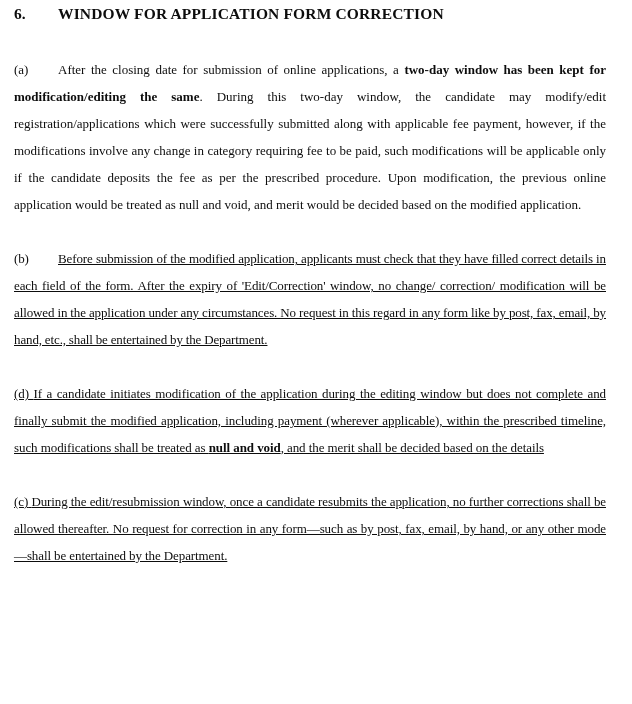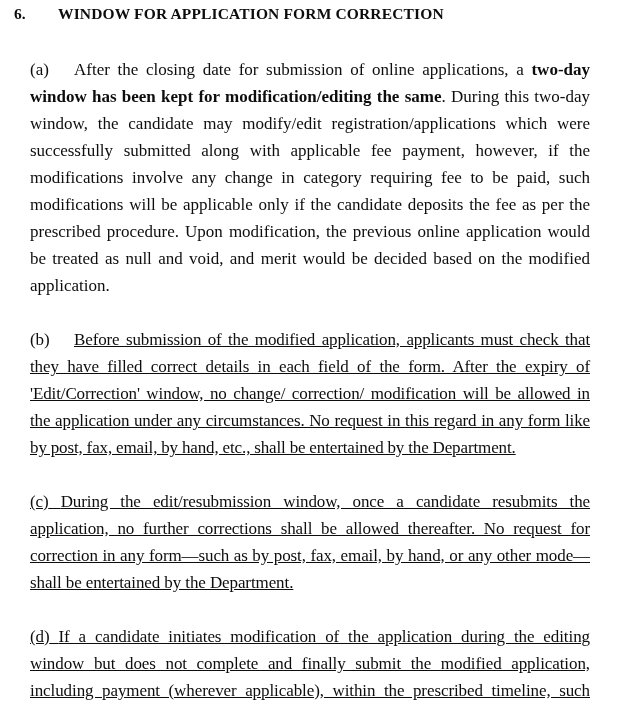--- a/index.html
+++ b/index.html
@@ -43,23 +43,23 @@
   .section-heading .num {
     display: inline-block;
     width: 44px;
   }
   .section-heading .title {
     letter-spacing: 0.15px;
   }
 
   
   .para {
-    margin: 16px;
+    margin: 0;
     padding: 0;
-    font-size: 17px;
+    font-size: 13px;
     line-height: 27px;
     text-align: justify;
     text-justify: inter-word;
     hyphens: manual;
   }
 
   
   .para-a {
     margin-top: 29px;
   }
@@ -105,22 +105,22 @@
     </h1>
 
     <p class="para para-a">
       <span class="label-tab">(a)</span><span>After the closing date for submission of online applications, a </span><b>two-day window has been kept for modification/editing the same</b><span>. During this two-day window, the candidate may modify/edit registration/applications which were successfully submitted along with applicable fee payment, however, if the modifications involve any change in category requiring fee to be paid, such modifications will be applicable only if the candidate deposits the fee as per the prescribed procedure. Upon modification, the previous online application would be treated as null and void, and merit would be decided based on the modified application.</span>
     </p>
 
     <p class="para para-b condensed">
       <span class="label-tab">(b)</span><span>Before submission of the modified application, applicants must check that they have filled correct details in each field of the form. After the expiry of 'Edit/Correction' window, no change/ correction/ modification will be allowed in the application under any circumstances. No request in this regard in any form like by post, fax, email, by hand, etc., shall be entertained by the Department.</span>
     </p>
 
+    <p class="para para-d condensed">
+      <span>(d)</span><span> </span><span>If a candidate initiates modification of the application during the editing window but does not complete and finally submit the modified application, including payment (wherever applicable), within the prescribed timeline, such modifications shall be treated as </span><b>null and void</b><span>, and the merit shall be decided based on the details</span>
+    </p>
+
     <p class="para para-c condensed">
       <span>(c)</span><span> </span><span>During the edit/resubmission window, once a candidate resubmits the application, no further corrections shall be allowed thereafter. No request for correction in any form—such as by post, fax, email, by hand, or any other mode—shall be entertained by the Department.</span>
-    </p>
-
-    <p class="para para-d condensed">
-      <span>(d)</span><span> </span><span>If a candidate initiates modification of the application during the editing window but does not complete and finally submit the modified application, including payment (wherever applicable), within the prescribed timeline, such modifications shall be treated as </span><b>null and void</b><span>, and the merit shall be decided based on the details</span>
     </p>
 
   </div>
 </div>
 
 </body></html>

